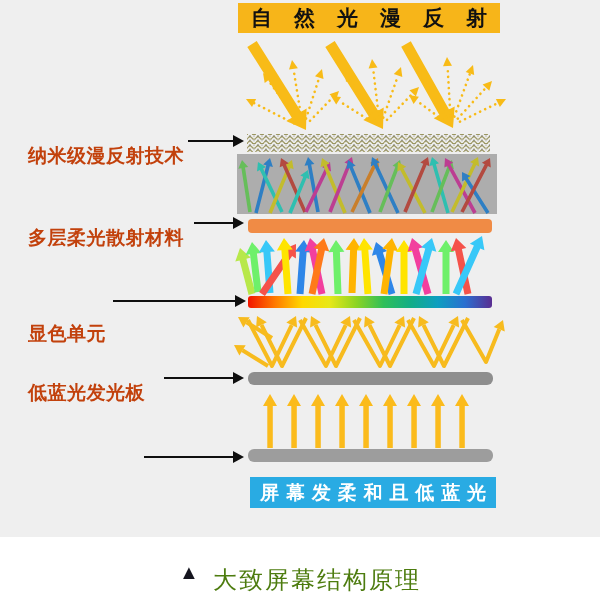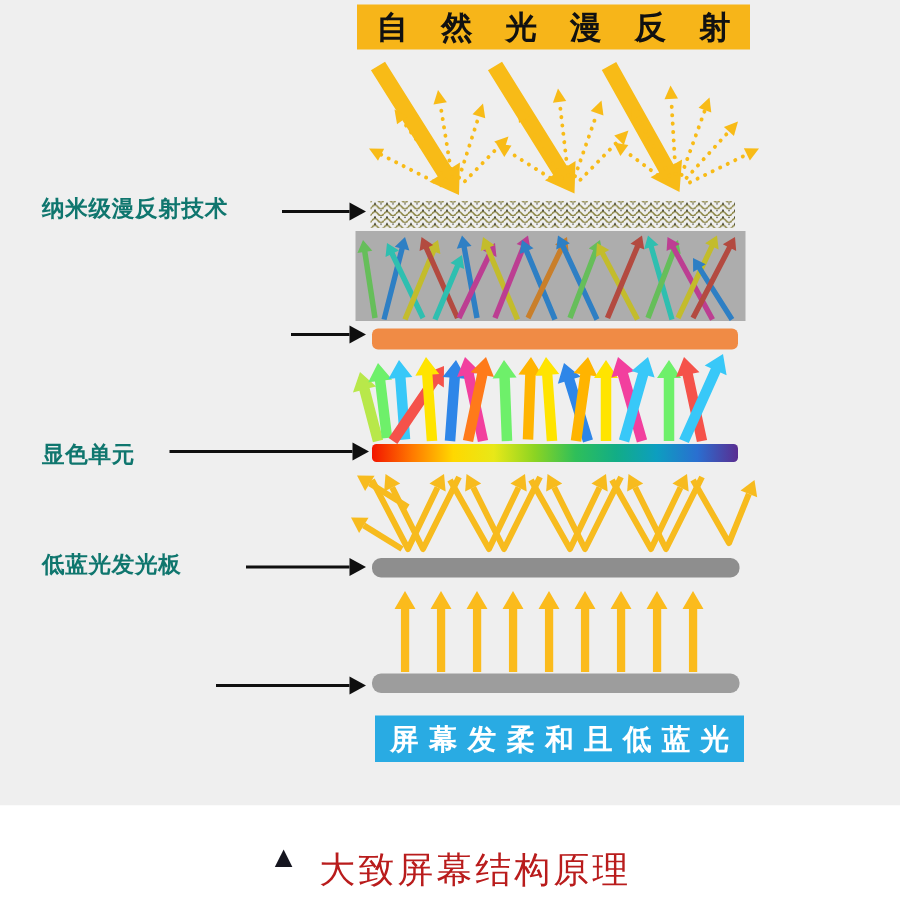--- a/index.html
+++ b/index.html
@@ -1,32 +1,32 @@
 <!DOCTYPE html>
 <html><head>
 <meta charset="utf-8">
 <style>
   html,body{margin:0;padding:0;}
   body{width:600px;height:606px;background:#ffffff;font-family:"Liberation Sans","DejaVu Sans",sans-serif;overflow:hidden;}
   #app{position:relative;width:600px;height:606px;}
   .stage{position:absolute;left:0;top:0;width:600px;height:537px;background:#EFEFEF;}
   .footer{position:absolute;left:0;top:537px;width:600px;height:69px;background:#ffffff;display:flex;align-items:center;justify-content:center;gap:14px;}
   .caption-marker{font-size:20px;line-height:1;color:#15151F;}
-  .caption-text{font-size:24px;color:#b91c1c;letter-spacing:2px;font-weight:400;margin-top:17px;}
+  .caption-text{font-size:24px;color:#4d7c0f;letter-spacing:2px;font-weight:400;margin-top:17px;}
   .banner{position:absolute;display:flex;align-items:center;justify-content:space-between;box-sizing:border-box;}
   .banner span{display:inline-block;}
   #top-banner{left:238px;top:3px;width:262px;height:30px;padding:0 13px;font-weight:bold;font-size:21px;color:#111111;}
   #bottom-banner{left:250px;top:477px;width:246px;height:31px;padding:0 10px;font-weight:bold;font-size:19px;color:#ffffff;}
   .layer{position:absolute;}
   #diffuse-block{left:237px;top:154px;width:260px;height:60px;}
   #soft-bar{left:248px;top:219px;width:244px;height:14px;border-radius:4px;}
   #rainbow-bar{left:248px;top:296px;width:244px;height:12px;border-radius:3px;}
   #scatter-bar{left:248px;top:372px;width:245px;height:13px;border-radius:6px;}
   #backlight-bar{left:248px;top:449px;width:245px;height:13px;border-radius:6px;}
-  .lbl{position:absolute;font-weight:bold;font-size:15px;color:#0f766e;white-space:nowrap;letter-spacing:0.5px;}
+  .lbl{position:absolute;font-weight:bold;font-size:19px;color:#c2410c;white-space:nowrap;letter-spacing:0.5px;margin-top:13px;}
   .lbl-arrow{position:absolute;display:flex;align-items:center;}
   .lbl-arrow .line{flex:1;height:2px;background:#0F0F0F;}
   .lbl-arrow .head{width:0;height:0;border-left:11px solid #0F0F0F;border-top:6px solid transparent;border-bottom:6px solid transparent;}
   #fig-svg{position:absolute;left:0;top:0;pointer-events:none;}
 </style>
 </head>
 <body>
 
 <div id="app">
   <div class="stage">
@@ -56,26 +56,27 @@
         <span>蓝</span>
         <span>光</span>
       </div>
 
     <div class="lbl" style="left:28px;top:130px;">纳米级漫反射技术</div>
     <div class="lbl-arrow" style="left:188px;top:135px;width:56px;">
         <div class="line"></div>
         <div class="head"></div>
       </div>
 
+    <div class="lbl" style="left:28px;top:212px;">多层柔光散射材料</div>
     <div class="lbl-arrow" style="left:194px;top:217px;width:50px;">
         <div class="line"></div>
         <div class="head"></div>
       </div>
 
-    <div class="lbl" style="left:28px;top:294px;">显色单元</div>
+    <div class="lbl" style="left:28px;top:308px;">显色单元</div>
     <div class="lbl-arrow" style="left:113px;top:295px;width:133px;">
         <div class="line"></div>
         <div class="head"></div>
       </div>
 
     <div class="lbl" style="left:28px;top:367px;">低蓝光发光板</div>
     <div class="lbl-arrow" style="left:164px;top:372px;width:80px;">
         <div class="line"></div>
         <div class="head"></div>
       </div>

